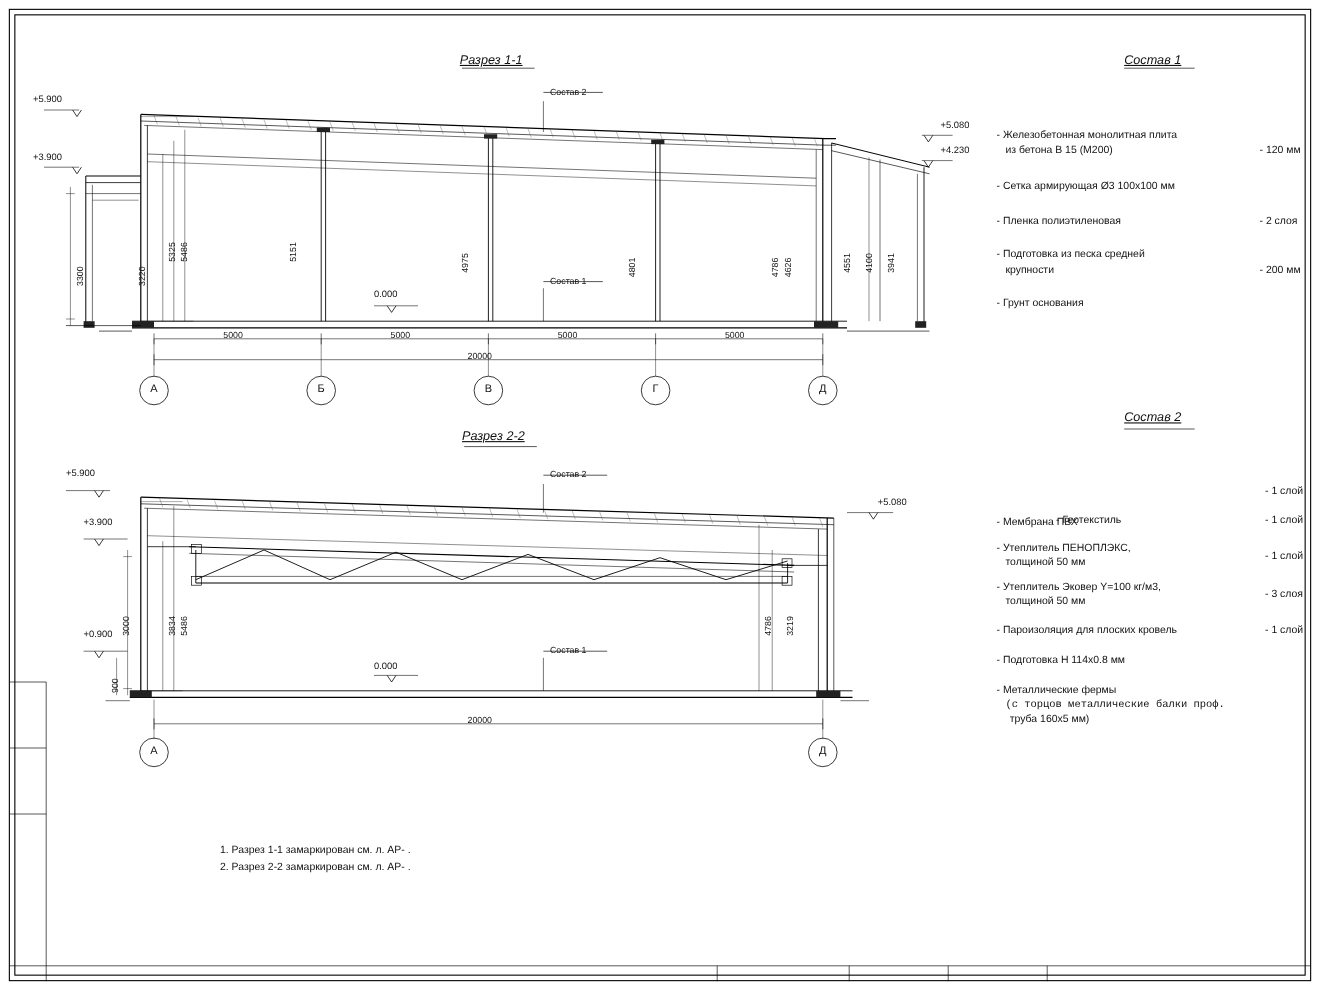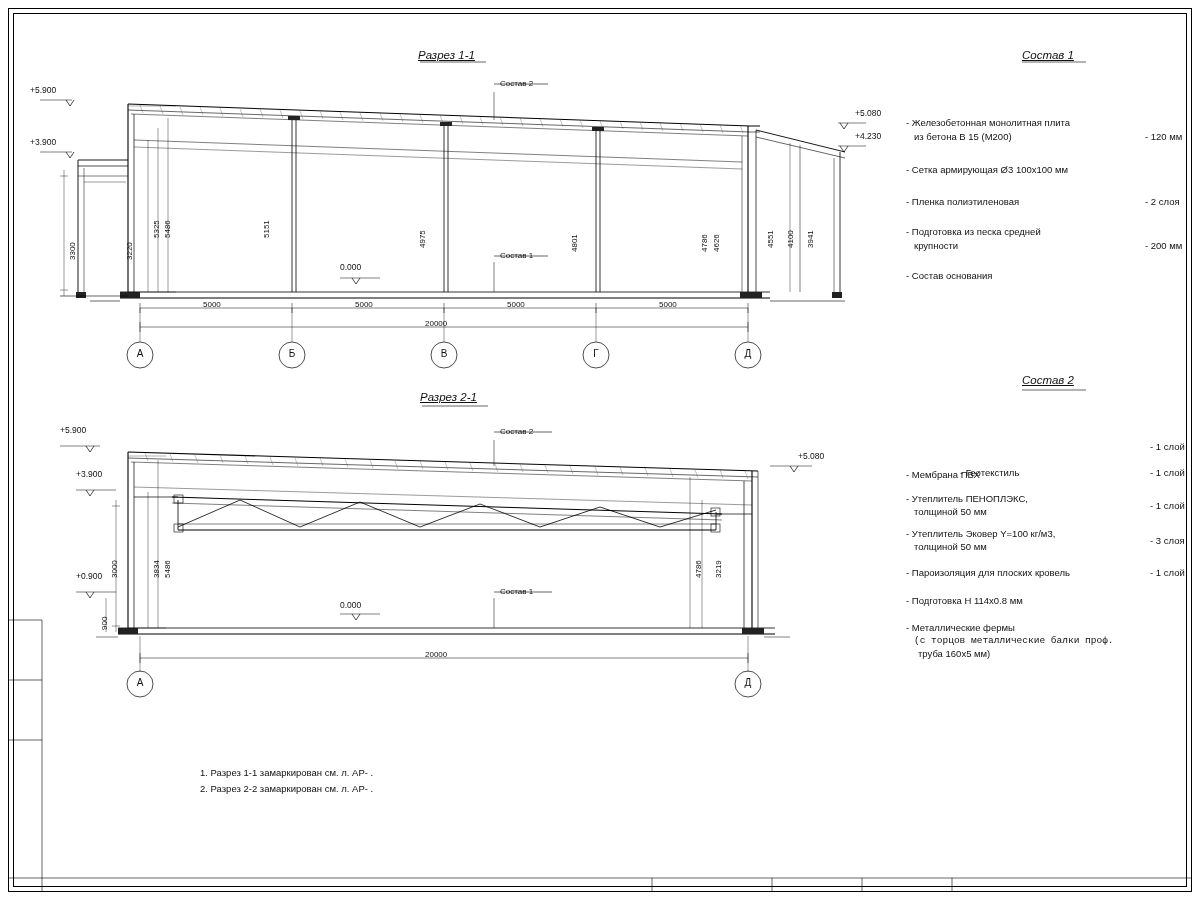--- a/index.html
+++ b/index.html
@@ -382,21 +382,21 @@
   <div class="txt small" style="left:507px; top:300px;">5000</div>
   <div class="txt small" style="left:659px; top:300px;">5000</div>
   <div class="txt small" style="left:425px; top:319px;">20000</div>
 
   <div class="axis-lbl" style="left:129px; top:348px;">А</div>
   <div class="axis-lbl" style="left:281px; top:348px;">Б</div>
   <div class="axis-lbl" style="left:433px; top:348px;">В</div>
   <div class="axis-lbl" style="left:585px; top:348px;">Г</div>
   <div class="axis-lbl" style="left:737px; top:348px;">Д</div>
 
-  <div class="txt title-it" style="left:420px; top:390px;">Разрез 2-1</div>
+  <div class="txt title-it" style="left:420px; top:390px;">Разрез 2-2</div>
 
   <div class="txt lvl" style="left:60px; top:425px;">+5.900</div>
   <div class="txt lvl" style="left:76px; top:469px;">+3.900</div>
   <div class="txt lvl" style="left:76px; top:571px;">+0.900</div>
   <div class="txt lvl" style="left:340px; top:600px;">0.000</div>
   <div class="txt lvl" style="left:798px; top:451px;">+5.080</div>
 
   <div class="txt small" style="left:500px; top:427px;">Состав 2</div>
   <div class="txt small" style="left:500px; top:587px;">Состав 1</div>
 
@@ -420,21 +420,21 @@
 
   <div class="spec-item" style="left:906px; top:164px;">- Сетка армирующая Ø3 100х100 мм</div>
 
   <div class="spec-item" style="left:906px; top:196px;">- Пленка полиэтиленовая</div>
   <div class="spec-val" style="left:1145px; top:196px;">- 2 слоя</div>
 
   <div class="spec-item" style="left:906px; top:226px;">- Подготовка из песка средней</div>
   <div class="spec-item" style="left:914px; top:240px;">крупности</div>
   <div class="spec-val" style="left:1145px; top:240px;">- 200 мм</div>
 
-  <div class="spec-item" style="left:906px; top:270px;">- Состав основания</div>
+  <div class="spec-item" style="left:906px; top:270px;">- Грунт основания</div>
 
   <div class="txt title-it" style="left:1022px; top:373px;">Состав 2</div>
 
   <div class="spec-item" style="left:906px; top:441px;margin-top:28px;">- Мембрана ПВХ</div>
   <div class="spec-val" style="left:1150px; top:441px;">- 1 слой</div>
 
   <div class="spec-item" style="left:960px; top:467px;">- Геотекстиль</div>
   <div class="spec-val" style="left:1150px; top:467px;">- 1 слой</div>
 
   <div class="spec-item" style="left:906px; top:493px;">- Утеплитель ПЕНОПЛЭКС,</div>

